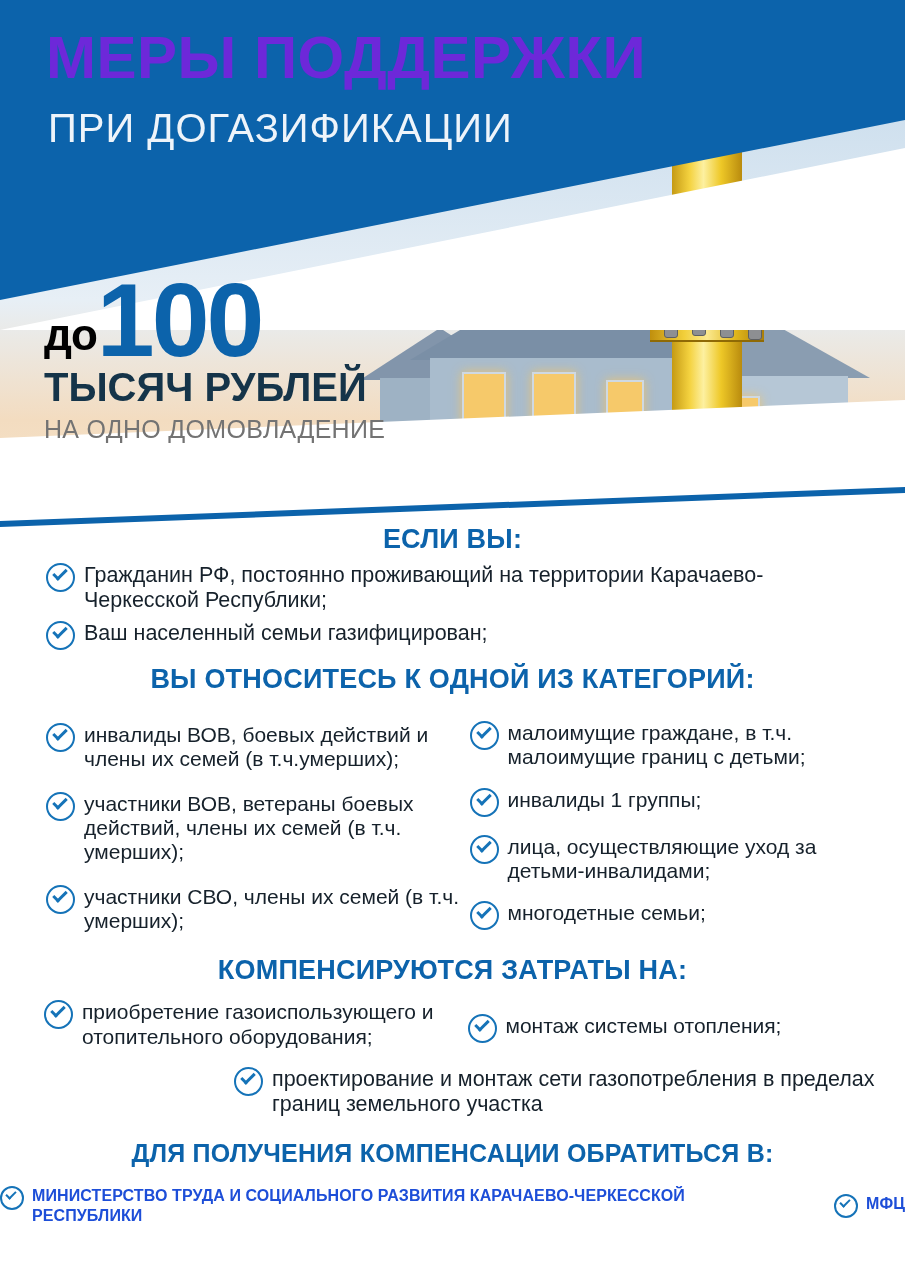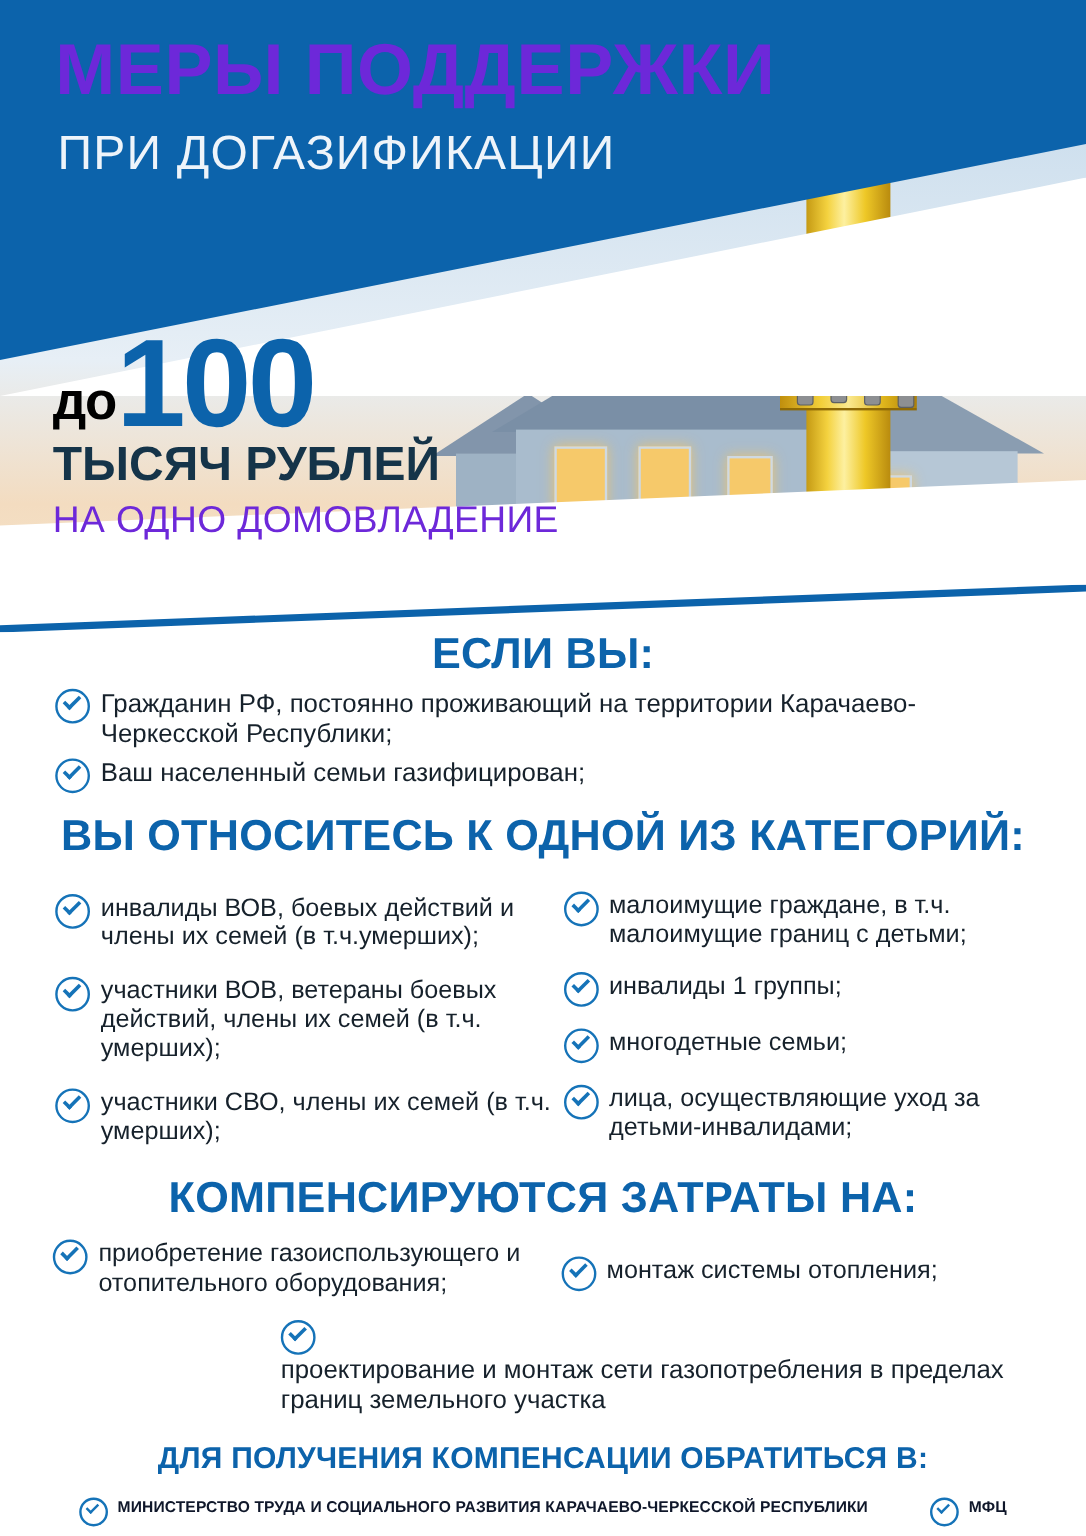--- a/index.html
+++ b/index.html
@@ -277,39 +277,39 @@
   }
   .amount-words {
     color: #153449;
     font-size: 40px;
     font-weight: bold;
     letter-spacing: 0px;
     line-height: 1;
     margin-top: 2px;
   }
   .amount-note {
-    color: #6d28d9;
-    font-size: 31px;
+    color: #737373;
+    font-size: 25px;
     font-weight: normal;
     letter-spacing: 0.3px;
     margin-top: 8px;
   }
 
   
   .content {
     position: absolute;
     left: 0;
     top: 520px;
     width: 905px;
     z-index: 12;
   }
   .section-head {
     text-align: center;
     color: #0c63ab;
-    font-size: 36px;
+    font-size: 27px;
     font-weight: bold;
     letter-spacing: 0.2px;
   }
   .sec-if { margin-top: 4px; }
   .sec-cat { margin-top: 14px; }
   .sec-comp { margin-top: 22px; }
   .sec-apply { margin-top: 22px; font-size: 25px; }
 
   .check {
     display: inline-block;
@@ -381,32 +381,32 @@
     gap: 6px;
     justify-content: center;
   }
   .comp-two .col { width: 50%; }
   .comp-wide {
     display: flex;
     justify-content: center;
     margin-top: 18px;
     padding-left: 190px;
   }
-  .comp-wide .item { margin-top: 0; flex-direction: column; }
+  .comp-wide .item { margin-top: 0; }
 
   .apply-rows {
     display: flex;
     align-items: center;
     justify-content: center;
     gap: 52px;
     margin-top: 18px;
   }
   .apply-rows .txt {
-    color: #0f172a;
-    font-size: 13px;
+    color: #1d4ed8;
+    font-size: 16px;
     font-weight: bold;
     line-height: 1.25;
     letter-spacing: 0.1px;
   }
 </style>
 </head>
 <body>
 
 <div class="poster">
 
@@ -494,25 +494,25 @@
         <div class="item">
           <span class="check"></span>
           <span class="txt">малоимущие граждане, в т.ч. малоимущие границ с детьми;</span>
         </div>
         <div class="item">
           <span class="check"></span>
           <span class="txt">инвалиды 1 группы;</span>
         </div>
         <div class="item">
           <span class="check"></span>
+          <span class="txt">лица, осуществляющие уход за детьми-инвалидами;</span>
+        </div>
+        <div class="item">
+          <span class="check"></span>
           <span class="txt">многодетные семьи;</span>
-        </div>
-        <div class="item">
-          <span class="check"></span>
-          <span class="txt">лица, осуществляющие уход за детьми-инвалидами;</span>
         </div>
       </div>
     </div>
 
     <div class="section-head sec-comp">КОМПЕНСИРУЮТСЯ ЗАТРАТЫ НА:</div>
     <div class="comp-rows">
       <div class="comp-two">
         <div class="col">
           <div class="item">
             <span class="check"></span>

